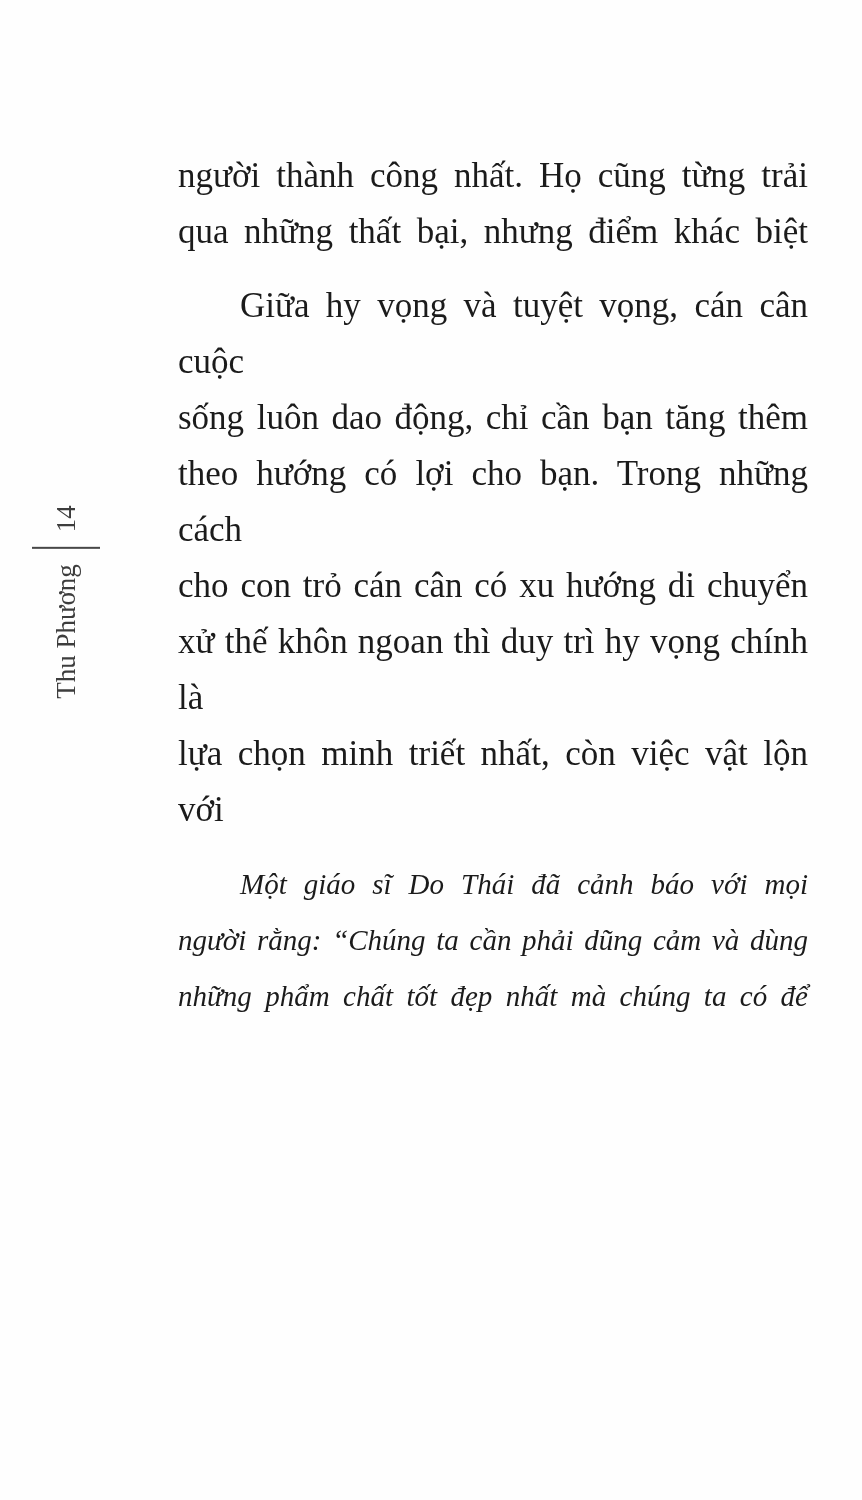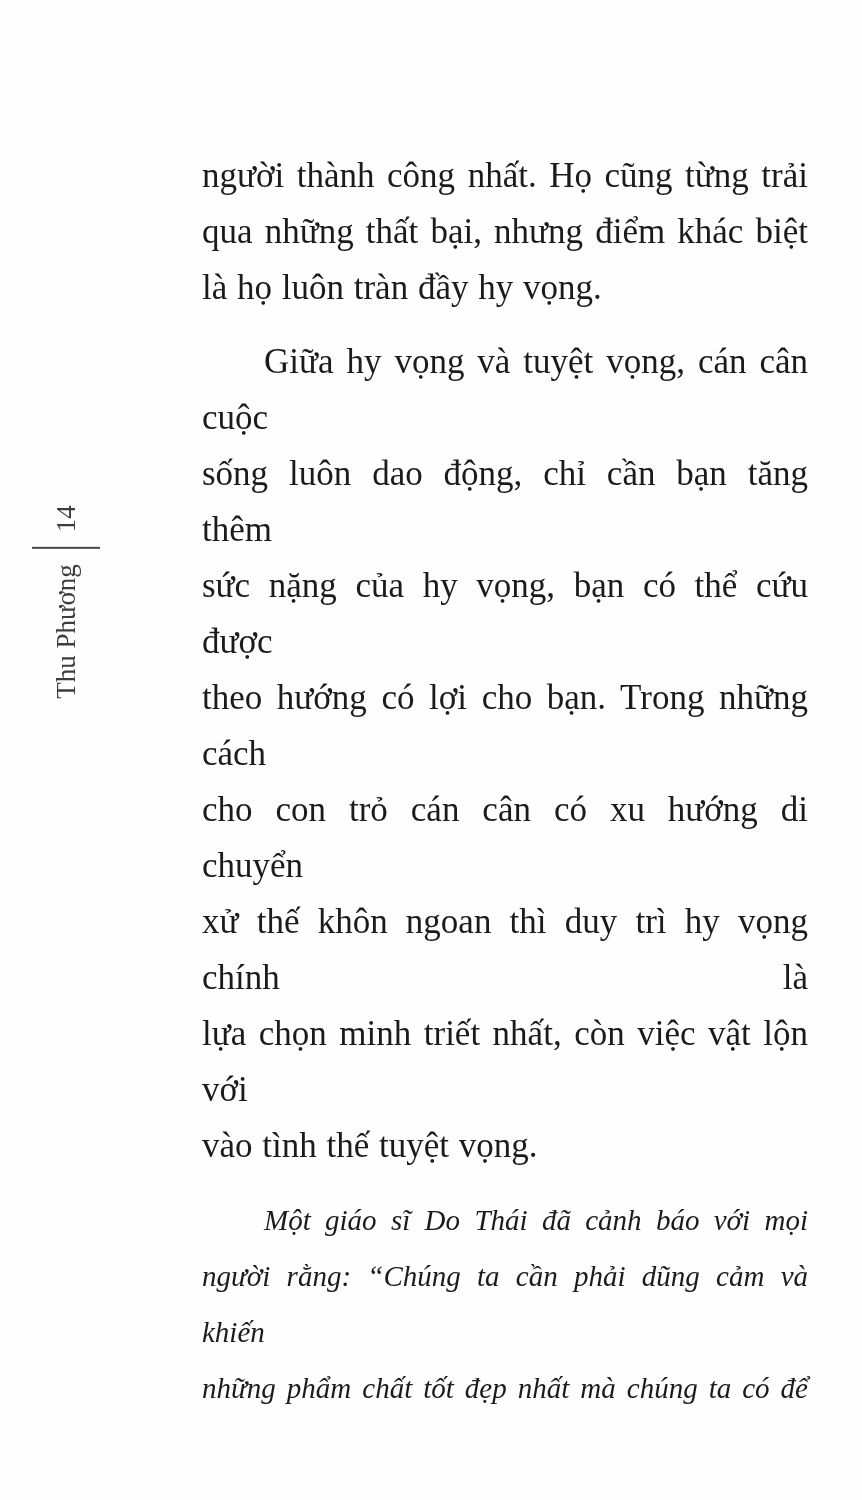--- a/index.html
+++ b/index.html
@@ -39,49 +39,45 @@
     color: #1b1b1b;
   }
   .paragraph { margin-bottom: 18px; }
   .paragraph.italic { font-style: italic; }
   .line {
     font-size: 35px;
     line-height: 56px;
     text-align: justify;
     text-align-last: justify;
     word-spacing: 1px;
-    margin-left: 24px;
   }
   .paragraph.italic .line { font-size: 29px; }
   .line.para-last { text-align-last: left; }
   .line.first-indent { text-indent: 62px; }
 </style>
 </head>
 <body>
 
 <div class="margin-header">
   <span>Thu Phương</span>
   <span class="sep-rule"></span>
   <span>14</span>
 </div>
 
 <main class="text-block">
     <div class="paragraph">
       <div class="line">người thành công nhất. Họ cũng từng trải</div>
       <div class="line">qua những thất bại, nhưng điểm khác biệt</div>
-      <div class="line para-last">là họ luôn tràn đầy hy vọng.</div>
     </div>
     <div class="paragraph">
       <div class="line first-indent">Giữa hy vọng và tuyệt vọng, cán cân cuộc</div>
       <div class="line">sống luôn dao động, chỉ cần bạn tăng thêm</div>
-      <div class="line">sức nặng của hy vọng, bạn có thể cứu được</div>
       <div class="line">theo hướng có lợi cho bạn. Trong những cách</div>
       <div class="line">cho con trỏ cán cân có xu hướng di chuyển</div>
       <div class="line">xử thế khôn ngoan thì duy trì hy vọng chính là</div>
       <div class="line">lựa chọn minh triết nhất, còn việc vật lộn với</div>
-      <div class="line para-last">vào tình thế tuyệt vọng.</div>
     </div>
     <div class="paragraph italic">
       <div class="line first-indent">Một giáo sĩ Do Thái đã cảnh báo với mọi</div>
-      <div class="line">người rằng: “Chúng ta cần phải dũng cảm và khiến</div>
+      <div class="line">người rằng: “Chúng ta cần phải dũng cảm và dùng</div>
       <div class="line">những phẩm chất tốt đẹp nhất mà chúng ta có để</div>
     </div>
   </main>
 
 </body></html>

